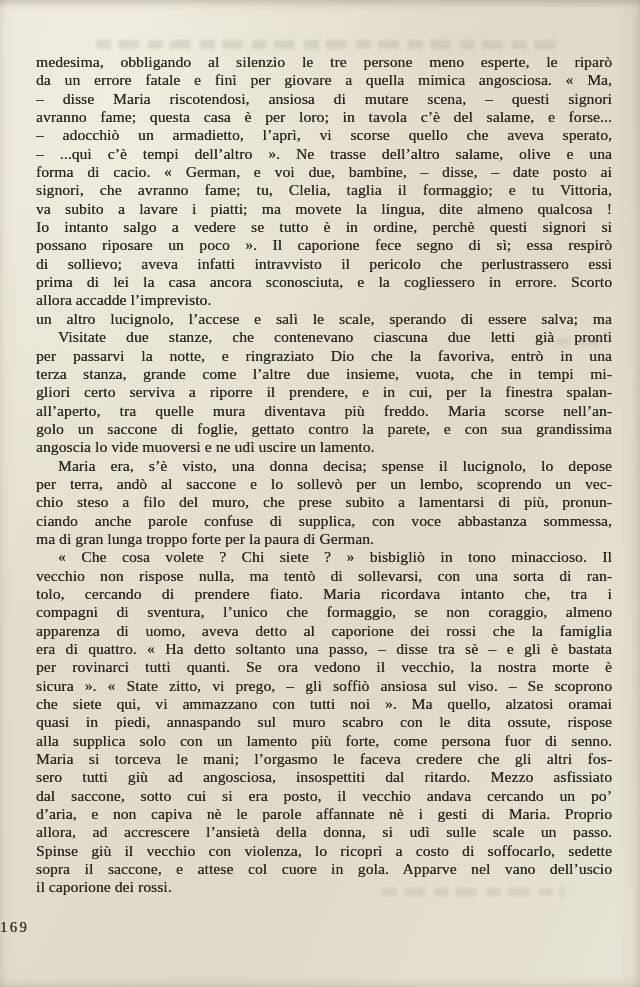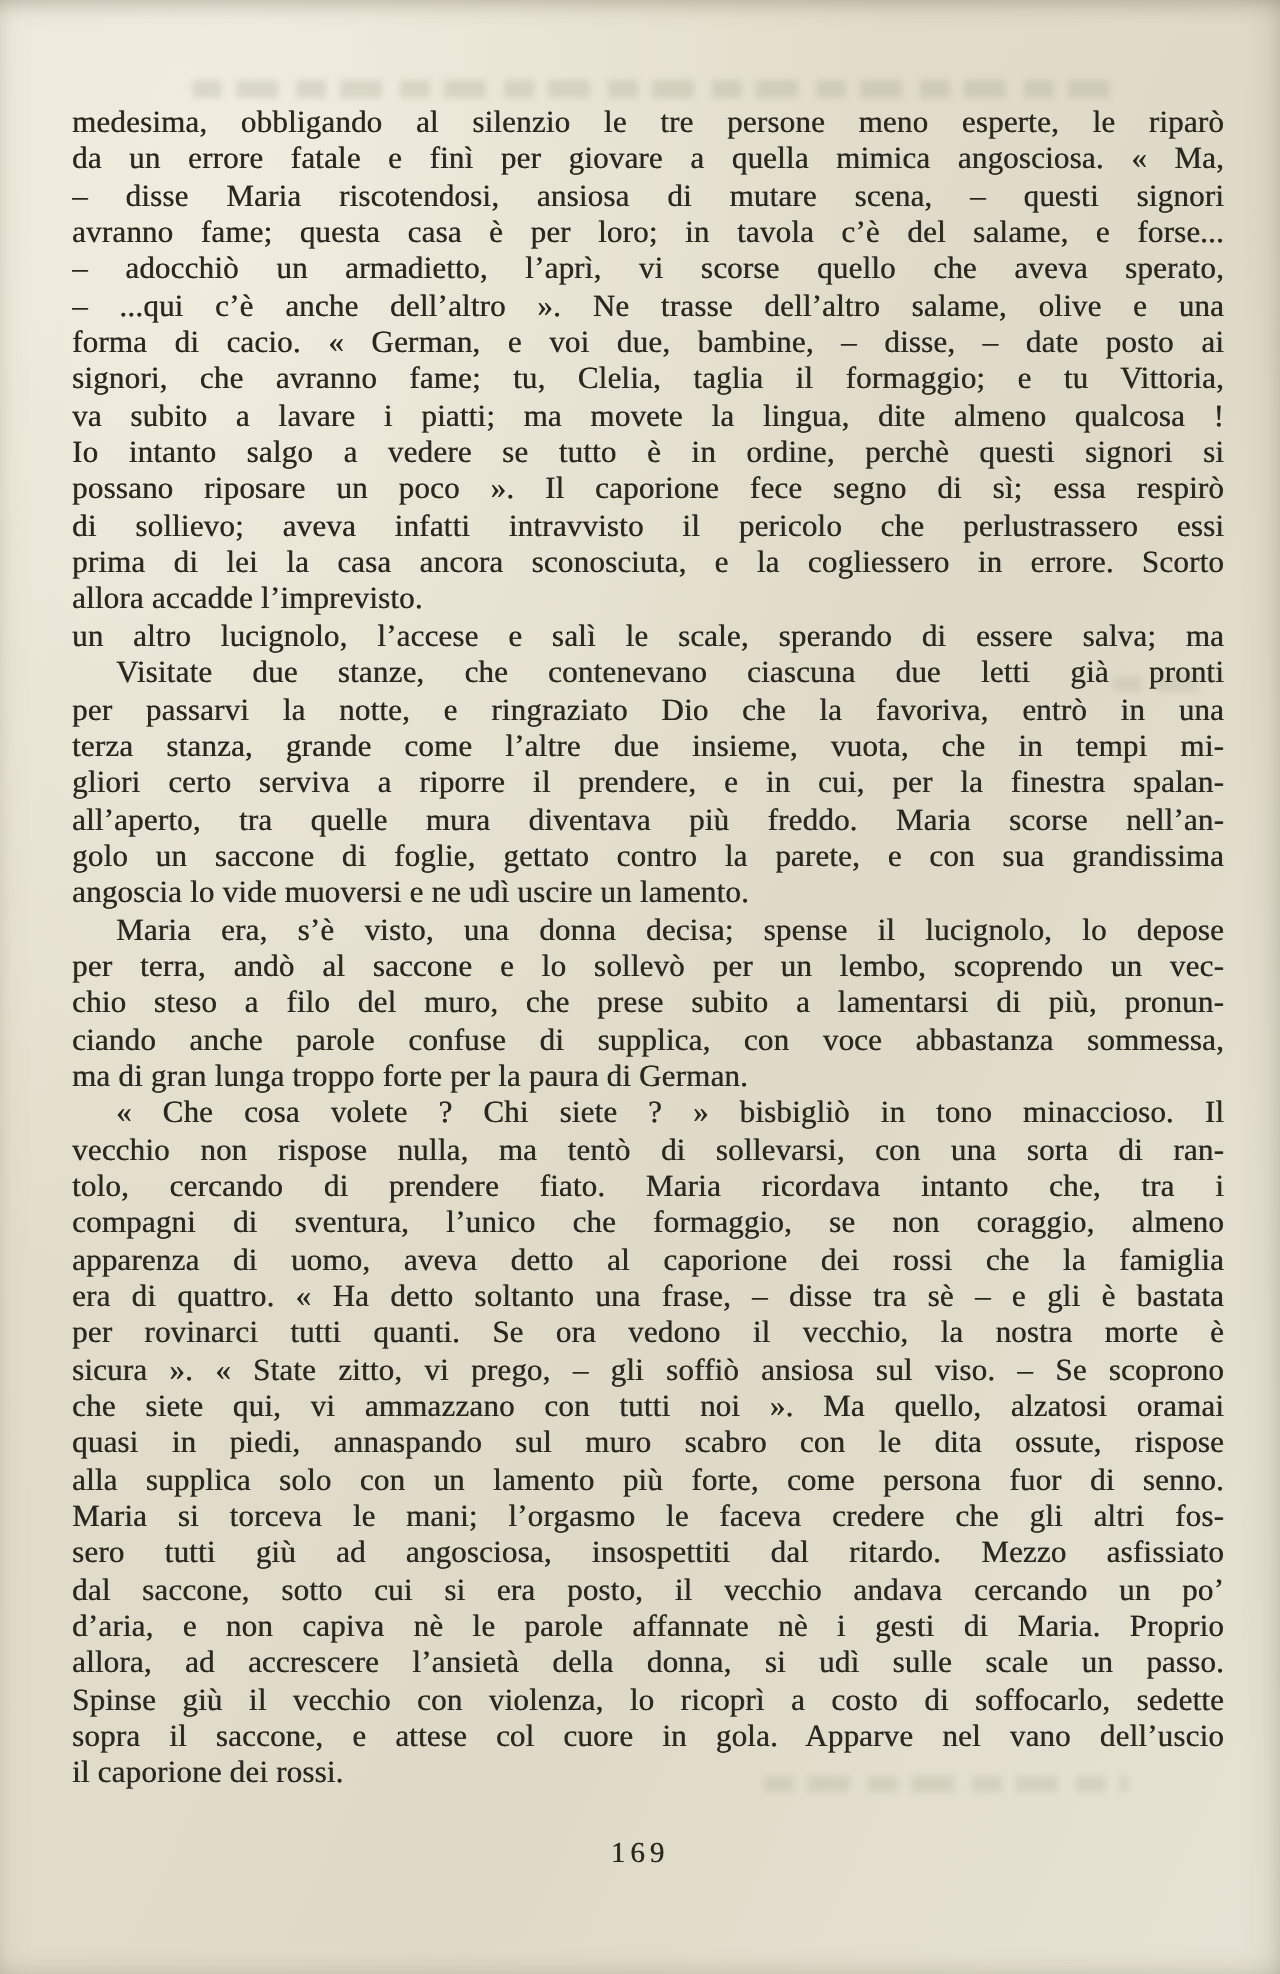--- a/index.html
+++ b/index.html
@@ -42,21 +42,21 @@
     text-shadow: 0.25px 0 0 rgba(30,28,20,0.75);
     letter-spacing: 0.1px;
   }
   .line.indent { text-indent: 22px; }
   .line.end { text-align-last: left; }
   .page-number {
     position: absolute;
     top: 919px;
     left: 0;
     width: 100%;
-    text-align: center;
+    text-align: left;
     font-size: 14.5px;
     letter-spacing: 2.5px;
     text-shadow: 0.25px 0 0 rgba(30,28,20,0.7);
   }
   
   .bleed {
     position: absolute;
     filter: blur(1.6px);
     opacity: 0.22;
     border-radius: 2px;
@@ -81,21 +81,21 @@
   <div class="bleed bleed-row bleed-mid"></div>
   <div class="bleed bleed-row bleed-bottom"></div>
 
   <main class="textblock" id="paragraphs">
       <div class="paragraph">
         <div class="line">medesima, obbligando al silenzio le tre persone meno esperte, le riparò</div>
         <div class="line">da un errore fatale e finì per giovare a quella mimica angosciosa. « Ma,</div>
         <div class="line">– disse Maria riscotendosi, ansiosa di mutare scena, – questi signori</div>
         <div class="line">avranno fame; questa casa è per loro; in tavola c’è del salame, e forse...</div>
         <div class="line">– adocchiò un armadietto, l’aprì, vi scorse quello che aveva sperato,</div>
-        <div class="line">– ...qui c’è anche dell’altro ». Ne trasse dell’altro salame, olive e una</div>
+        <div class="line">– ...qui c’è tempi dell’altro ». Ne trasse dell’altro salame, olive e una</div>
         <div class="line">forma di cacio. « German, e voi due, bambine, – disse, – date posto ai</div>
         <div class="line">signori, che avranno fame; tu, Clelia, taglia il formaggio; e tu Vittoria,</div>
         <div class="line">va subito a lavare i piatti; ma movete la lingua, dite almeno qualcosa !</div>
         <div class="line">Io intanto salgo a vedere se tutto è in ordine, perchè questi signori si</div>
         <div class="line">possano riposare un poco ». Il caporione fece segno di sì; essa respirò</div>
         <div class="line">di sollievo; aveva infatti intravvisto il pericolo che perlustrassero essi</div>
         <div class="line">prima di lei la casa ancora sconosciuta, e la cogliessero in errore. Scorto</div>
         <div class="line end">allora accadde l’imprevisto.</div>
         <div class="line">un altro lucignolo, l’accese e salì le scale, sperando di essere salva; ma</div>
       </div>
@@ -114,21 +114,21 @@
         <div class="line">chio steso a filo del muro, che prese subito a lamentarsi di più, pronun-</div>
         <div class="line">ciando anche parole confuse di supplica, con voce abbastanza sommessa,</div>
         <div class="line end">ma di gran lunga troppo forte per la paura di German.</div>
       </div>
       <div class="paragraph">
         <div class="line indent">« Che cosa volete ? Chi siete ? » bisbigliò in tono minaccioso. Il</div>
         <div class="line">vecchio non rispose nulla, ma tentò di sollevarsi, con una sorta di ran-</div>
         <div class="line">tolo, cercando di prendere fiato. Maria ricordava intanto che, tra i</div>
         <div class="line">compagni di sventura, l’unico che formaggio, se non coraggio, almeno</div>
         <div class="line">apparenza di uomo, aveva detto al caporione dei rossi che la famiglia</div>
-        <div class="line">era di quattro. « Ha detto soltanto una frase, – disse tra sè – e gli è bastata</div>
+        <div class="line">era di quattro. « Ha detto soltanto una passo, – disse tra sè – e gli è bastata</div>
         <div class="line">per rovinarci tutti quanti. Se ora vedono il vecchio, la nostra morte è</div>
         <div class="line">sicura ». « State zitto, vi prego, – gli soffiò ansiosa sul viso. – Se scoprono</div>
         <div class="line">che siete qui, vi ammazzano con tutti noi ». Ma quello, alzatosi oramai</div>
         <div class="line">quasi in piedi, annaspando sul muro scabro con le dita ossute, rispose</div>
         <div class="line">alla supplica solo con un lamento più forte, come persona fuor di senno.</div>
         <div class="line">Maria si torceva le mani; l’orgasmo le faceva credere che gli altri fos-</div>
         <div class="line">sero tutti giù ad angosciosa, insospettiti dal ritardo. Mezzo asfissiato</div>
         <div class="line">dal saccone, sotto cui si era posto, il vecchio andava cercando un po’</div>
         <div class="line">d’aria, e non capiva nè le parole affannate nè i gesti di Maria. Proprio</div>
         <div class="line">allora, ad accrescere l’ansietà della donna, si udì sulle scale un passo.</div>

